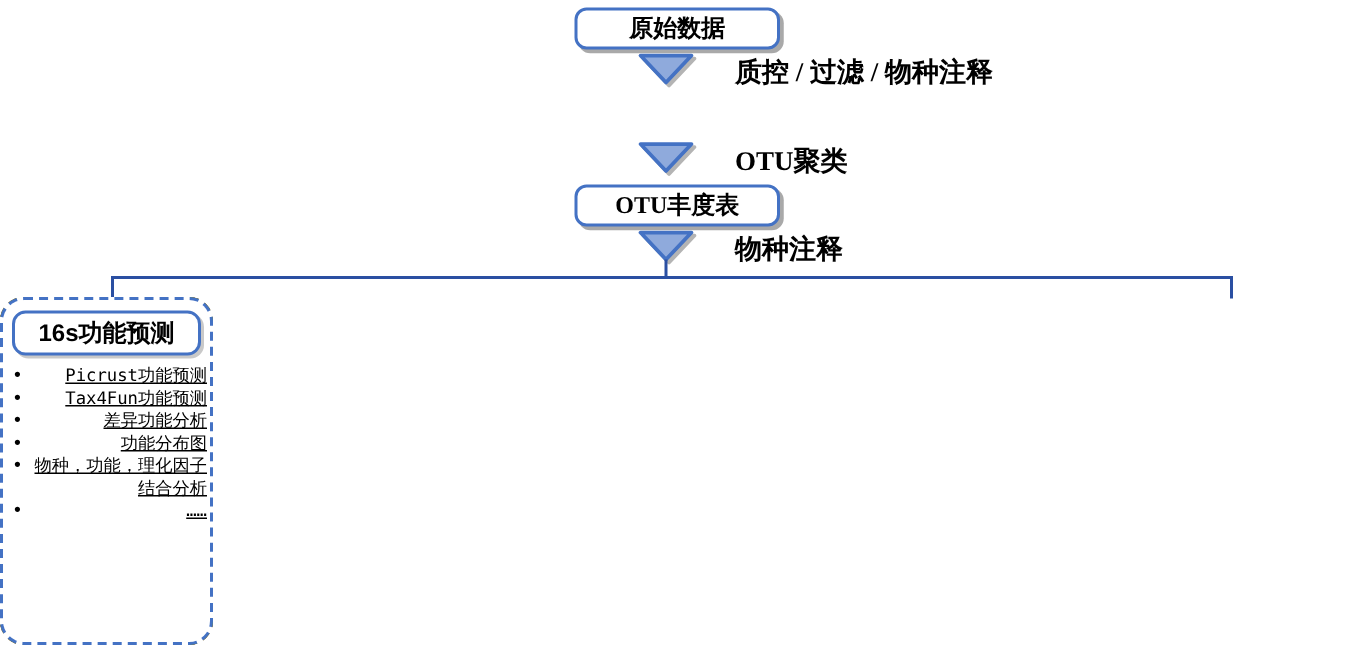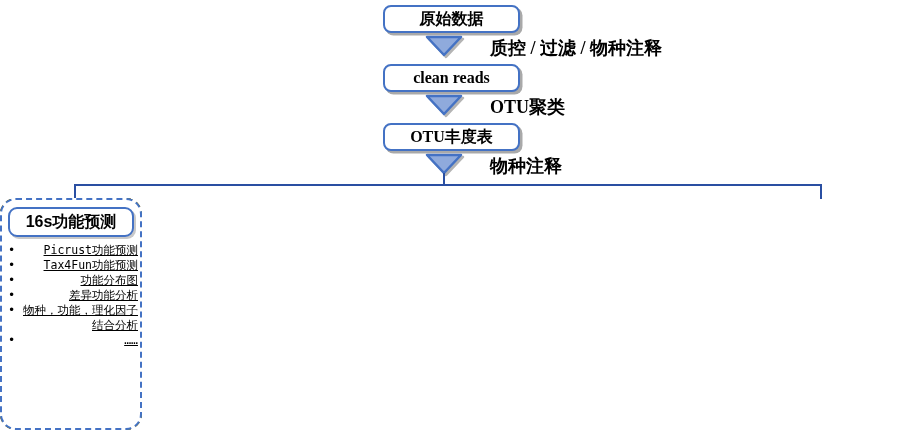--- a/index.html
+++ b/index.html
@@ -58,21 +58,20 @@
 <body>
 
 <div class="canvas" style="--flow-border: #4472c4; --arrow-fill: #8faadc; --connector: #2a4fa2;">
 
   <div class="flow-node" style="top:5px">原始数据</div>
   <svg class="arrow" style="top:35px" width="38" height="22" viewBox="0 0 38 22">
       <polygon points="2,2 36,2 19,20"></polygon>
     </svg>
   <div class="step-label" style="top:37px">质控 / 过滤 / 物种注释</div>
 
-  <div class="flow-node" style="top:64px">clean reads</div>
   <svg class="arrow" style="top:94px" width="38" height="22" viewBox="0 0 38 22">
       <polygon points="2,2 36,2 19,20"></polygon>
     </svg>
   <div class="step-label" style="top:96px">OTU聚类</div>
 
   <div class="flow-node" style="top:123px">OTU丰度表</div>
   <svg class="arrow" style="top:153px" width="38" height="22" viewBox="0 0 38 22">
       <polygon points="2,2 36,2 19,20"></polygon>
     </svg>
   <div class="step-label" style="top:155px">物种注释</div>
@@ -148,20 +147,20 @@
         <li>Procrustes分析</li>
         <li>……</li>
       </ul>
   </div>
 
   <div class="col" style="--dash: #4472c4; --accent: #4472c4;">
     <div class="col-title">16s功能预测</div>
     <ul class="items">
         <li>Picrust功能预测</li>
         <li>Tax4Fun功能预测</li>
+        <li>差异功能分析</li>
         <li>功能分布图</li>
-        <li>差异功能分析</li>
         <li>物种，功能，理化因子结合分析</li>
         <li>……</li>
       </ul>
   </div>
 
 </div>
 
 </body></html>

